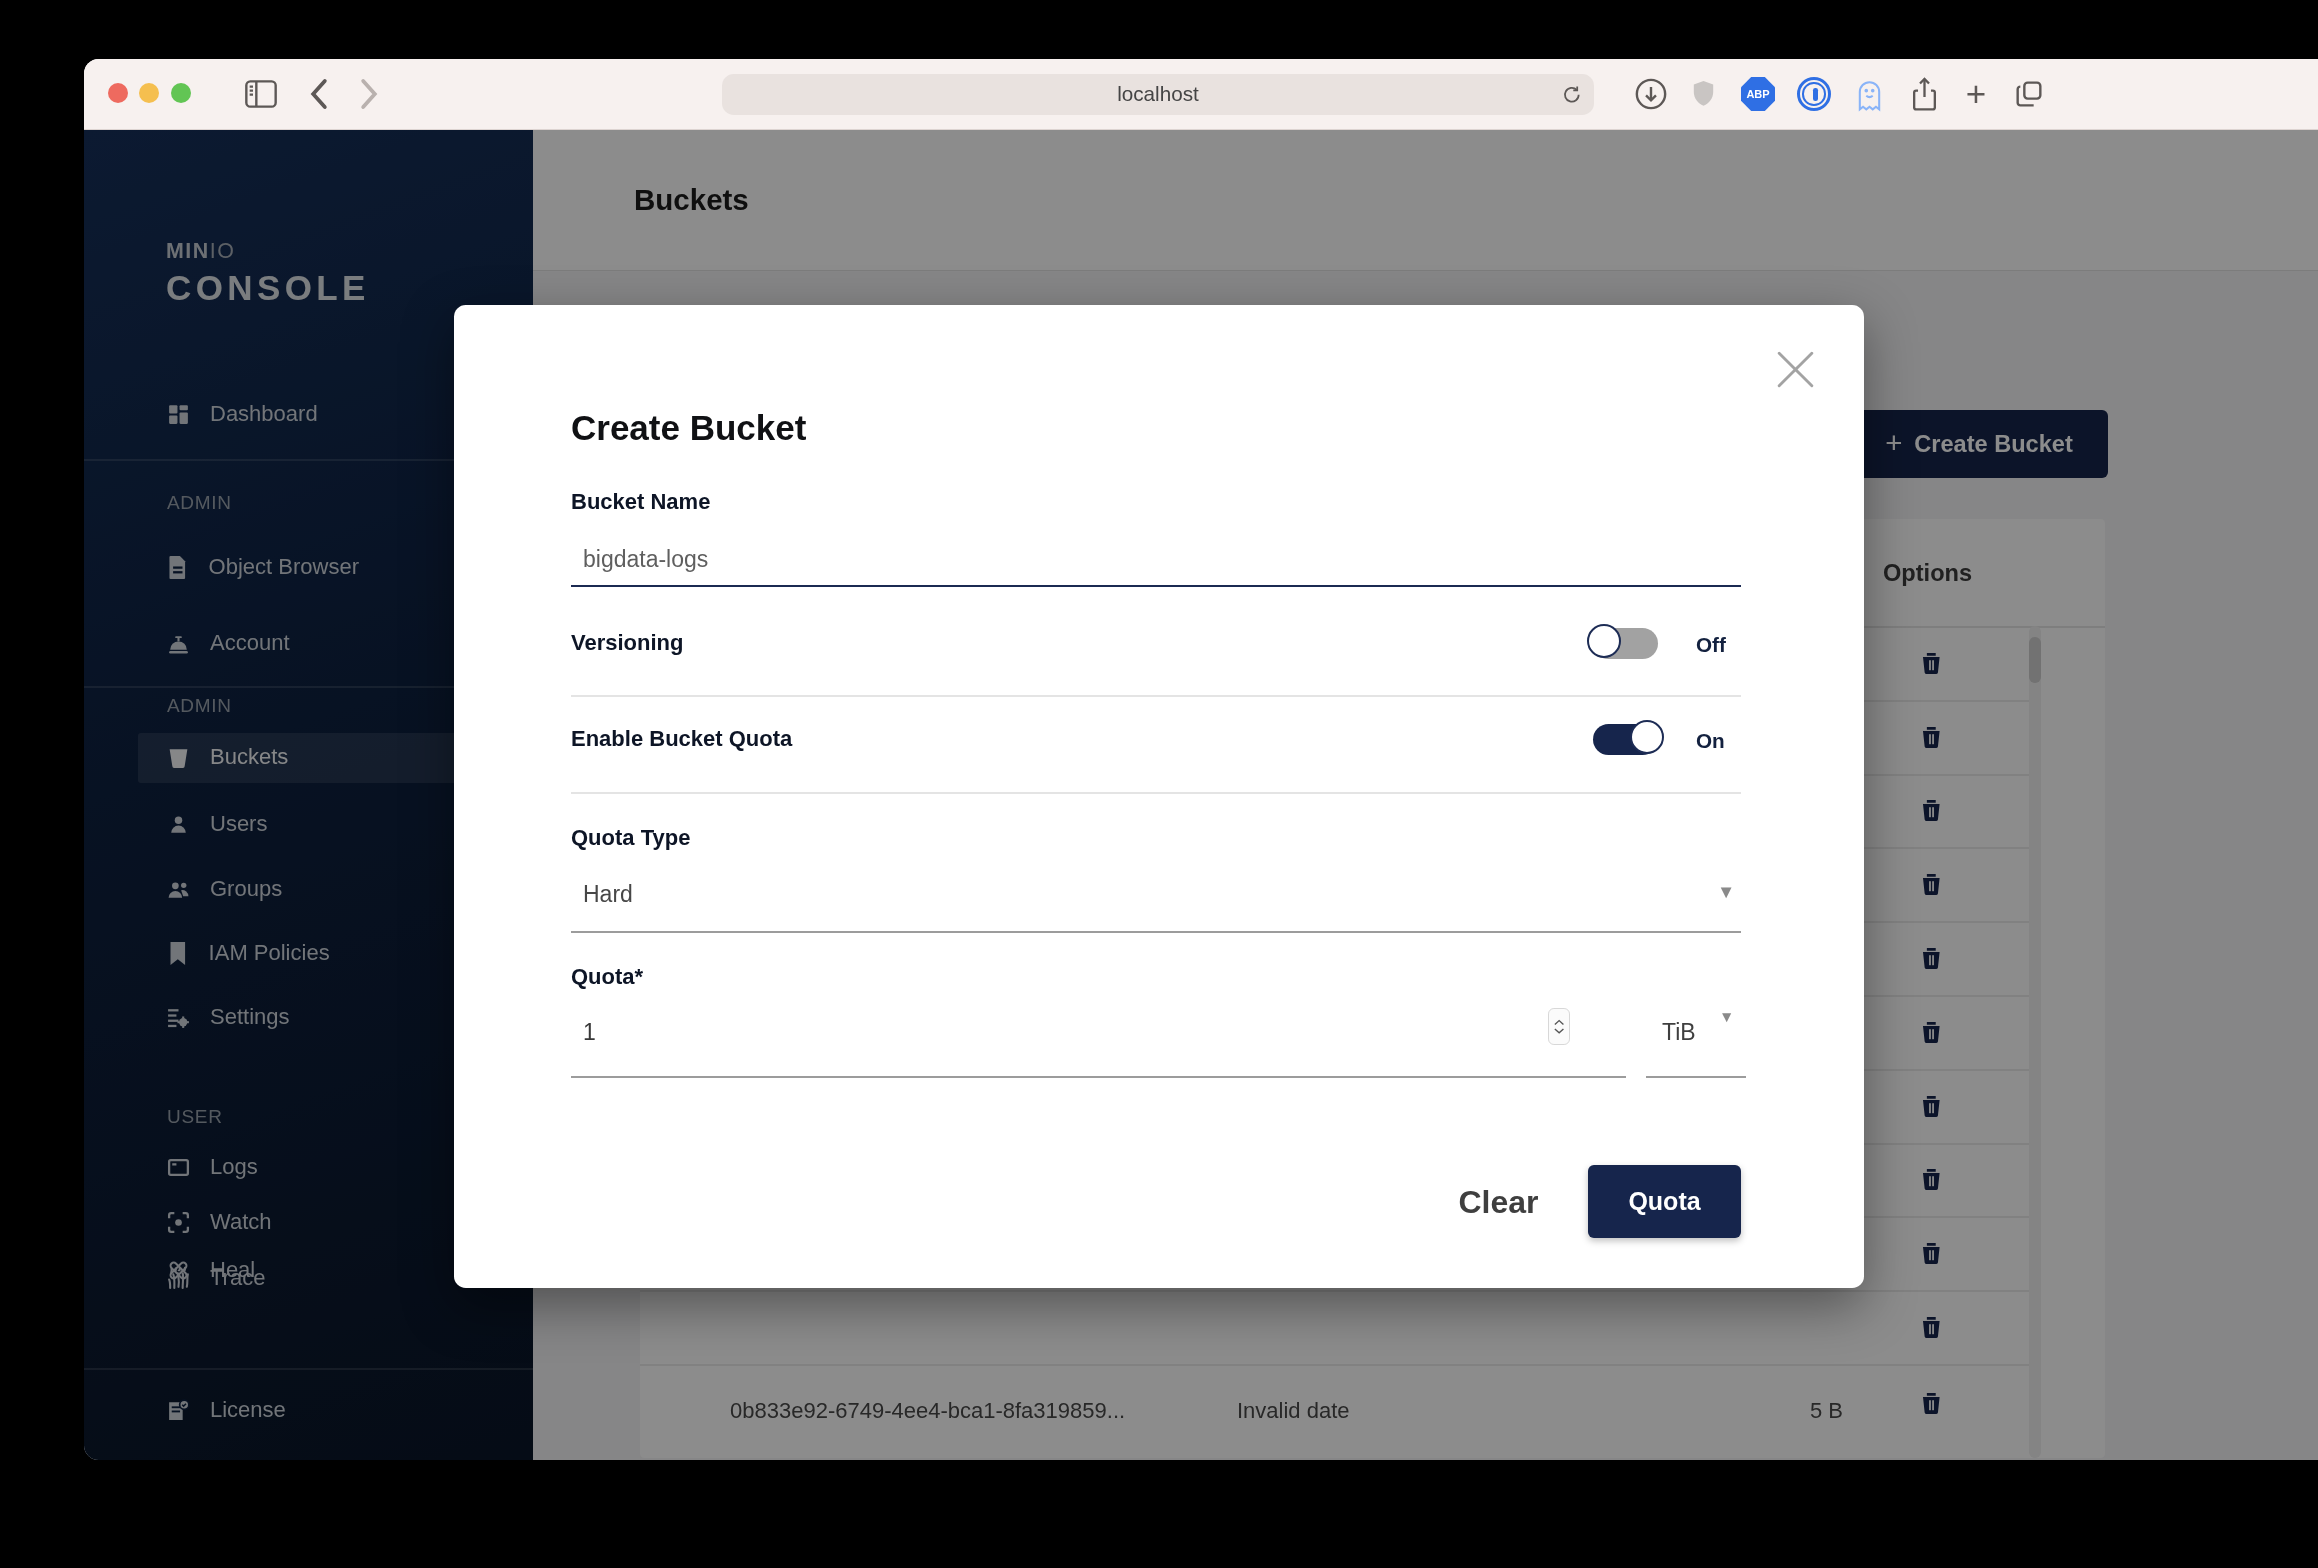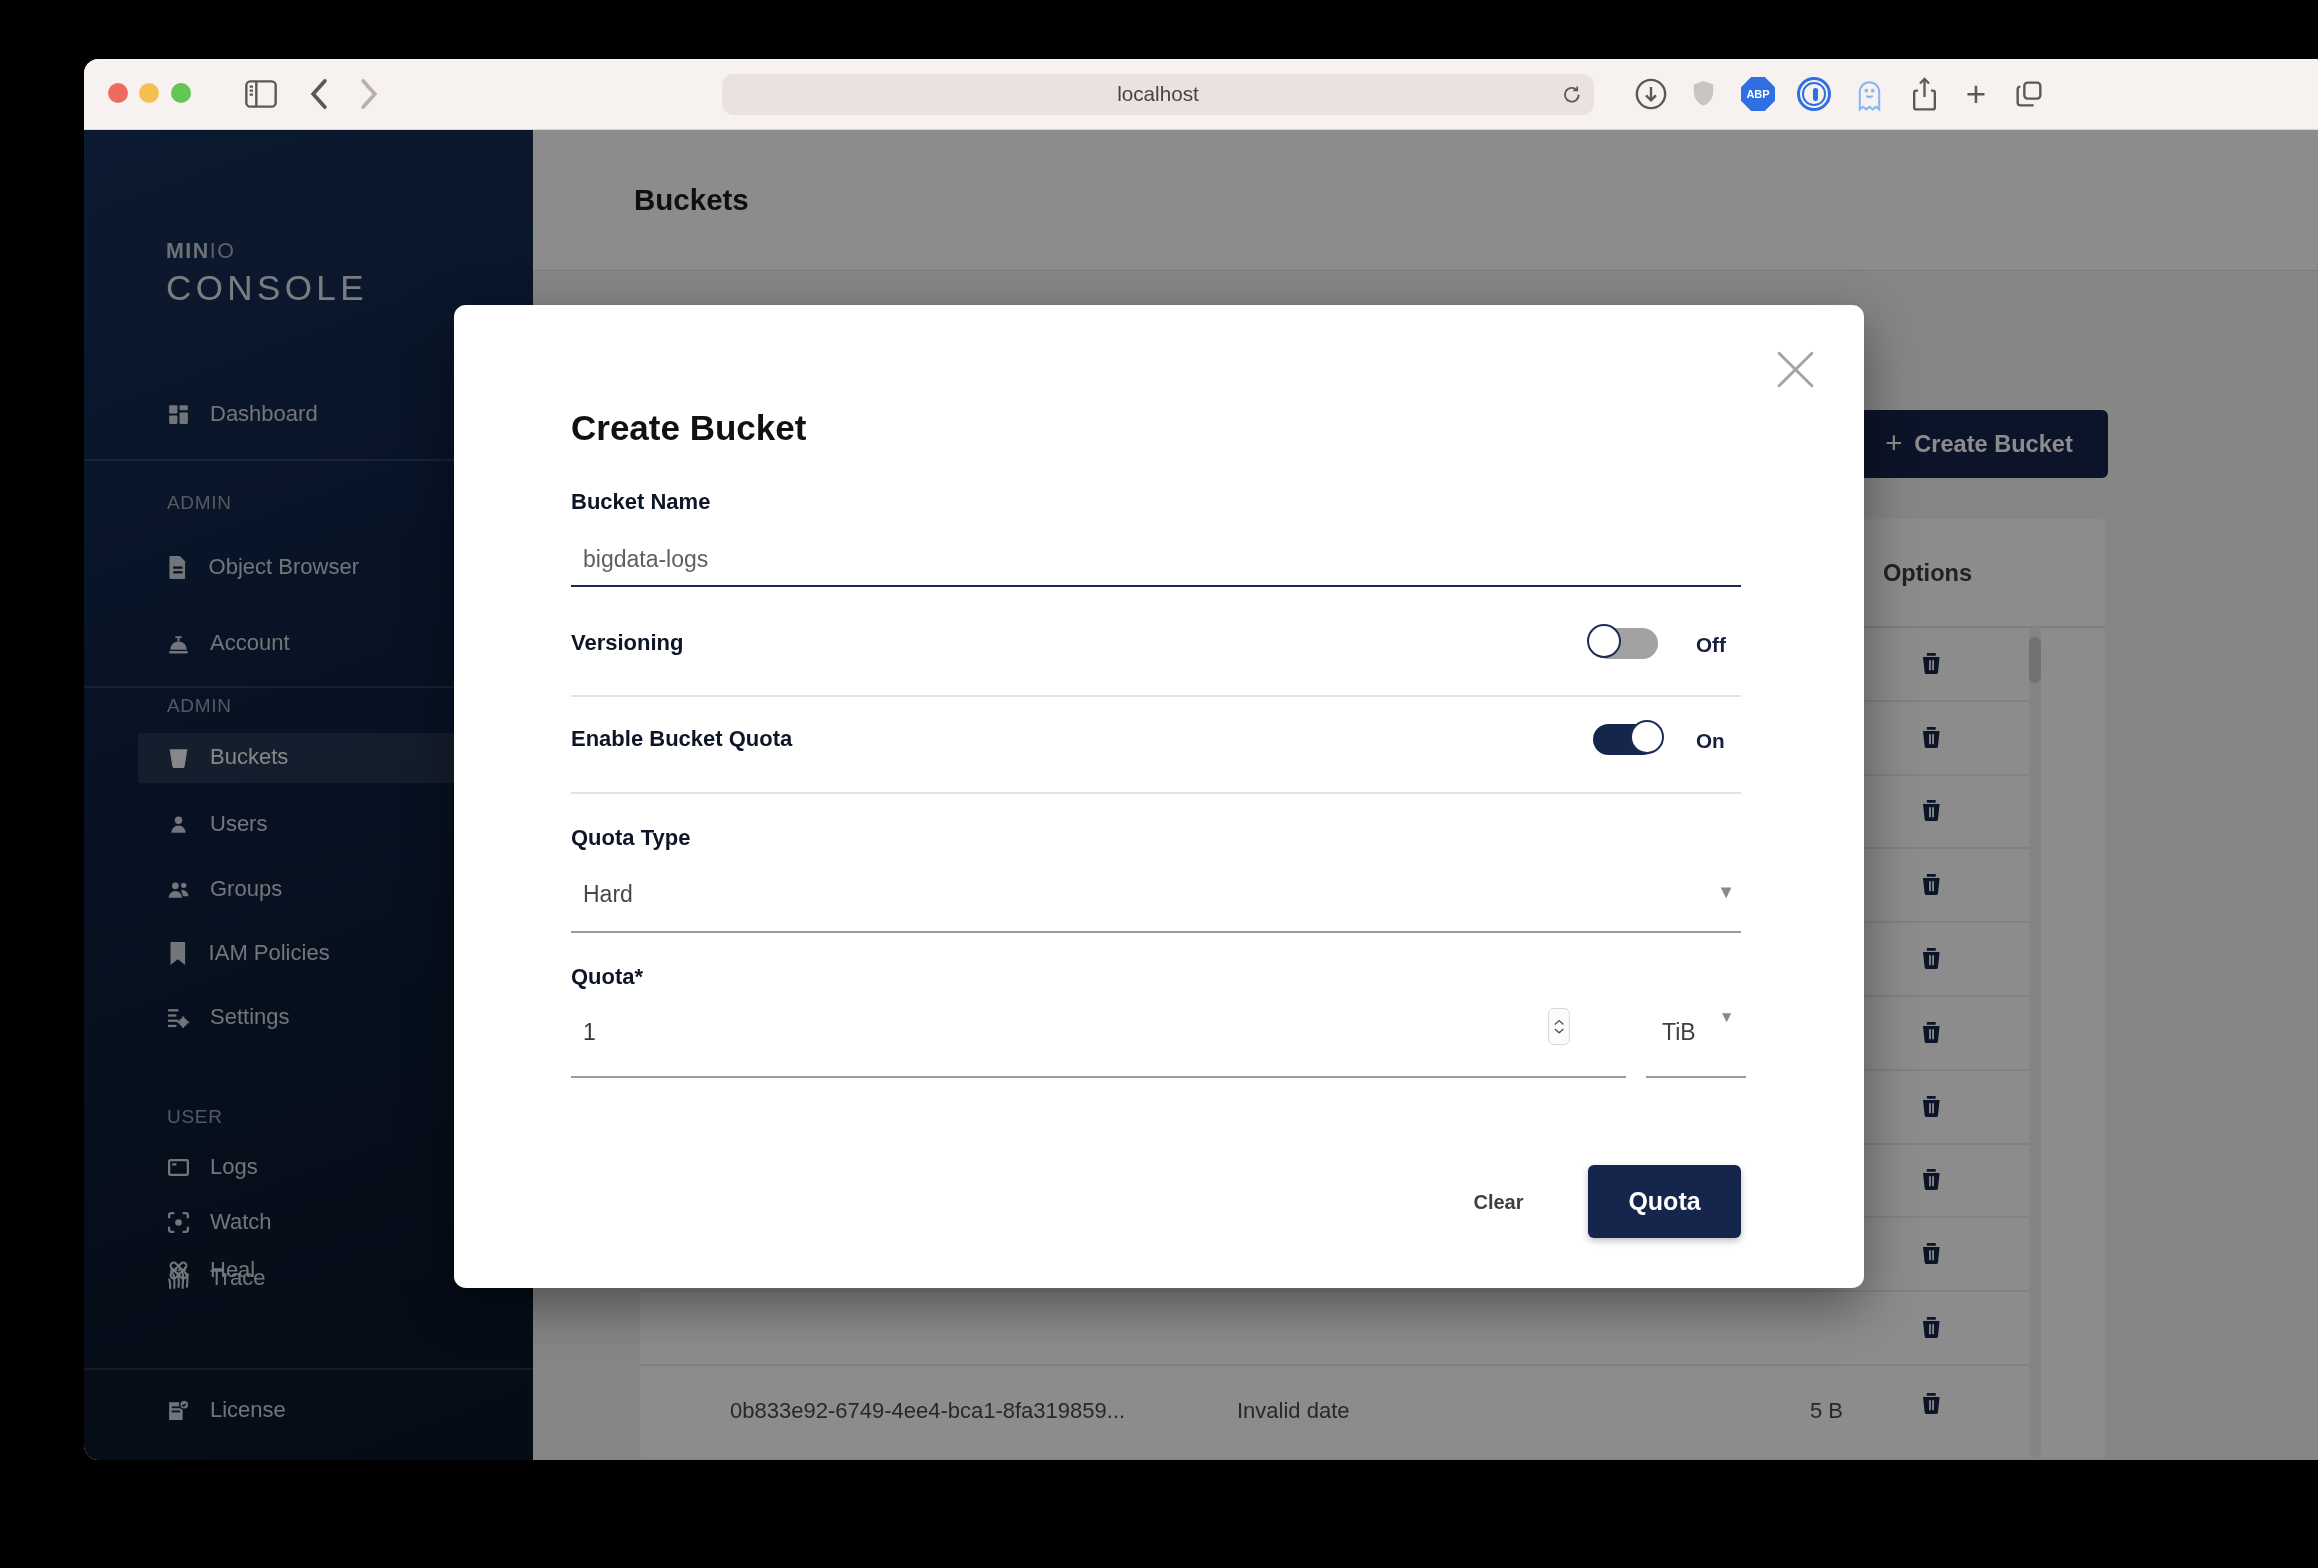--- a/index.html
+++ b/index.html
@@ -27,21 +27,21 @@
 
   
   .app { position:absolute; left:0; top:71px; right:0; bottom:0; }
 
   
   .sidebar { position:absolute; left:0; top:0; width:449px; height:100%;
     background:linear-gradient(160deg,#16305a 0%,#0e2140 45%,#0a1628 100%); }
   .logo { position:absolute; left:82px; top:109px; }
   .logo .l1 { font-size:21.4px; letter-spacing:1.5px; color:#c7cdd4; }
   .logo .l1 b { font-weight:800; } .logo .l1 .lt { font-weight:400; color:#a8afb8; }
-  .logo .l2 { font-size:35px; font-weight:400; letter-spacing:4.4px; color:#dfe3e7; margin-top:4.4px; }
+  .logo .l2 { font-size:35px; font-weight:700; letter-spacing:4.4px; color:#dfe3e7; margin-top:4.4px; }
   .side-div { position:absolute; left:0; width:449px; height:1.5px; background:rgba(255,255,255,.12); }
   .section-label { position:absolute; left:83px; font-size:19px; letter-spacing:0.7px; color:#9aa3ad; transform:translateY(-50%); }
   .side-item { position:absolute; left:82px; display:flex; align-items:center; gap:19px; color:#cfd5dc; transform:translateY(-50%); cursor:pointer; }
   .side-item .lbl { font-size:22px; }
   .side-item svg { display:block; }
   .active-bg { position:absolute; left:54px; right:0; top:603px; height:50px; background:rgba(255,255,255,.10); border-radius:3px; }
   .side-item.active { color:#f4f6f8; }
 
   
   .main-header { position:absolute; left:449px; top:0; right:0; height:141px; background:#fff; border-bottom:1.5px solid #e2e2e2; }
@@ -77,21 +77,21 @@
   .m-div  { position:absolute; left:117px; width:1170px; height:1.5px; background:#e4e4e4; }
   .toggle { position:absolute; left:1139px; width:65px; height:31px; border-radius:15.5px; cursor:pointer; }
   .toggle .knob { position:absolute; top:-3.7px; width:34px; height:34px; background:#fff; border:2.2px solid #1d2c55; border-radius:50%; }
   .toggle.off { background:#a2a2a2; } .toggle.off .knob { left:-5.9px; }
   .toggle.on { background:#16254c; } .toggle.on .knob { right:-5.9px; }
   .t-state { position:absolute; left:1242px; font-size:20.7px; font-weight:700; color:#13213f; }
   .caret { position:absolute; font-size:18.4px; color:#8a8a8a; }
   .spinner { position:absolute; left:1094px; top:703px; width:22px; height:37px; background:#fbfbfb; border:1.5px solid #d8d8d8;
     border-radius:5.9px; display:flex; flex-direction:column; align-items:center; justify-content:center; color:#555; }
   .clear-btn { position:absolute; left:989px; top:871px; width:111px; height:52px; background:none; border:none;
-    font-family:inherit; font-size:20px; font-weight:700; color:#3f3f3f; cursor:pointer; }
+    font-family:inherit; font-size:32px; font-weight:700; color:#3f3f3f; cursor:pointer; }
   .save-btn { position:absolute; left:1134px; top:860px; width:153px; height:73px; background:#16254c; border:none; border-radius:5.9px;
     font-family:inherit; font-size:25px; font-weight:700; color:#fff; cursor:pointer; box-shadow:0 3px 7.4px rgba(0,0,0,.25); }
 </style>
 </head>
 <body>
 
 <div class="window">
 
   <div class="chrome">
     <div class="traffic t-red"></div>

